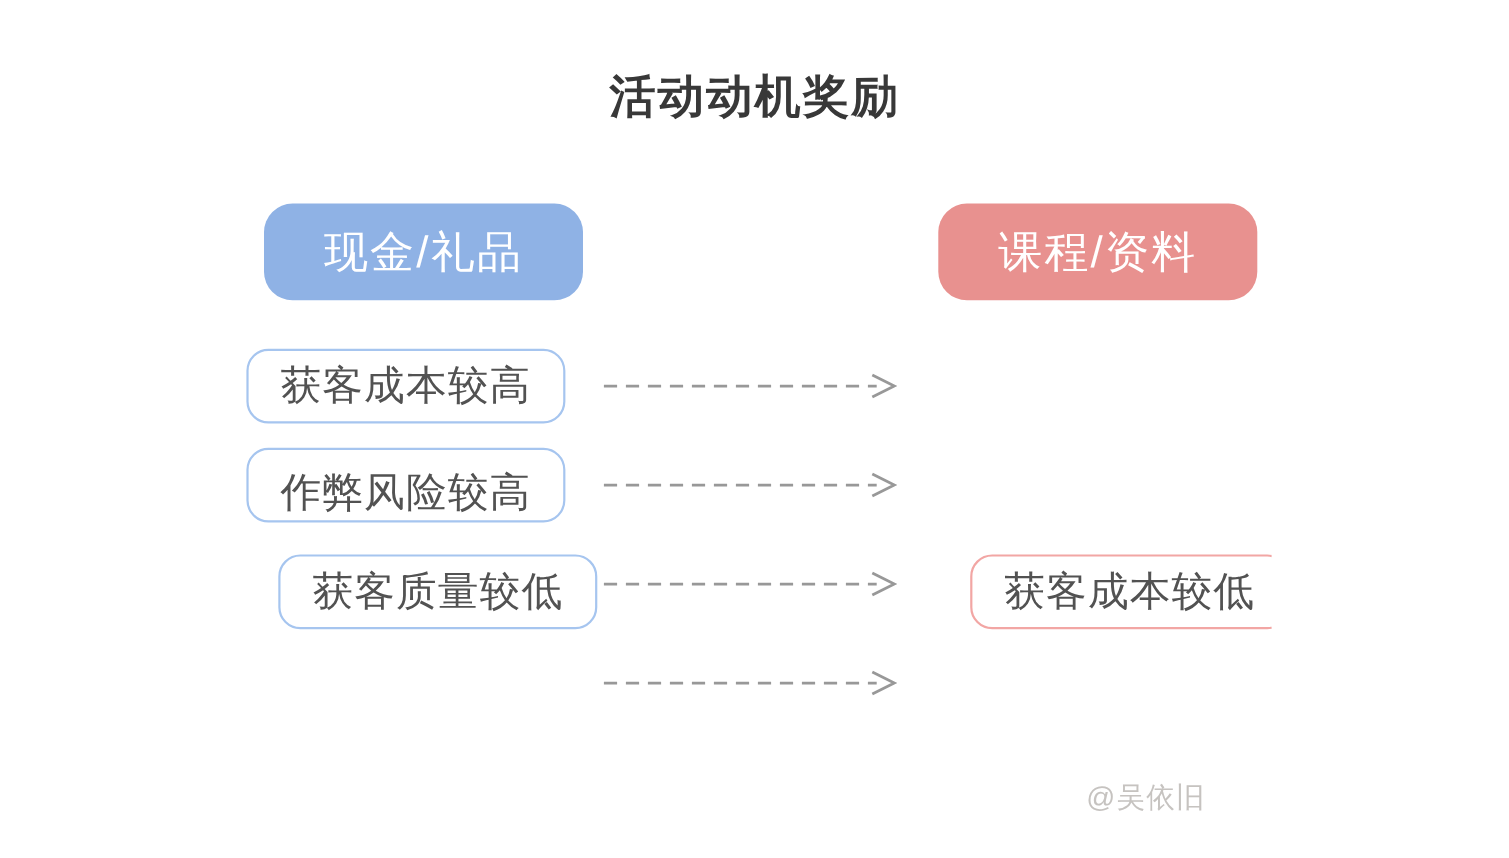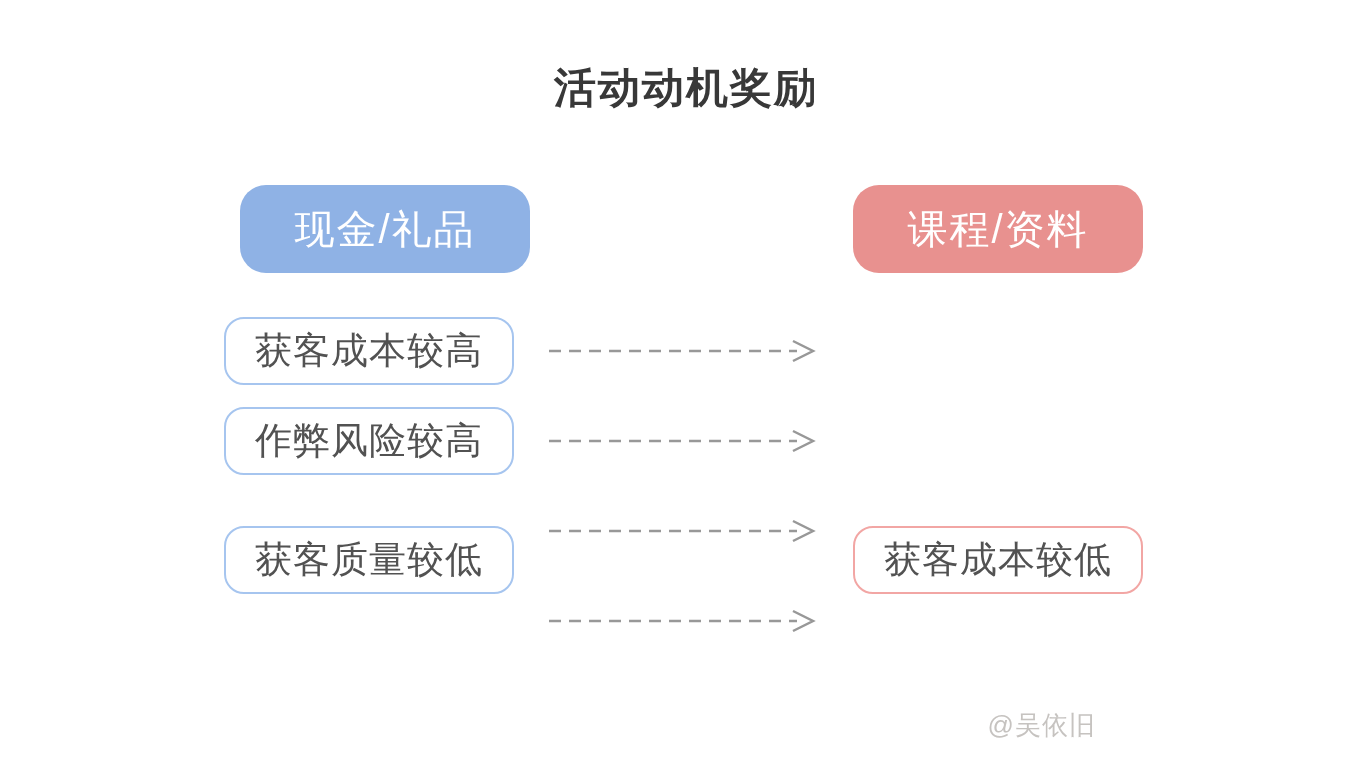--- a/index.html
+++ b/index.html
@@ -53,22 +53,22 @@
     align-items: center;
     justify-content: center;
     font-size: 37px;
     letter-spacing: 1px;
     color: var(--item-text, #525252);
   }
   .item-box.left  { left: 224px; border: 2px solid var(--blue-border, #A6C5EF); }
   .item-box.right { left: 853px; border: 2px solid var(--pink-border, #F2A6A4); }
 
   .row-0 { top: 317px; }
-  .row-1 { top: 407px; }
-  .row-2 { top: 526px; }
+  .row-1 { top: 407px; align-items: flex-end; }
+  .row-2 { top: 504px; margin-left: 29px; }
   .row-3 { top: 587px; }
 
   .arrow {
     position: absolute;
     left: 547px;
     width: 270px;
     height: 28px;
     color: var(--arrow, #989898);
   }
   .arrow.a-0 { top: 337px; }

